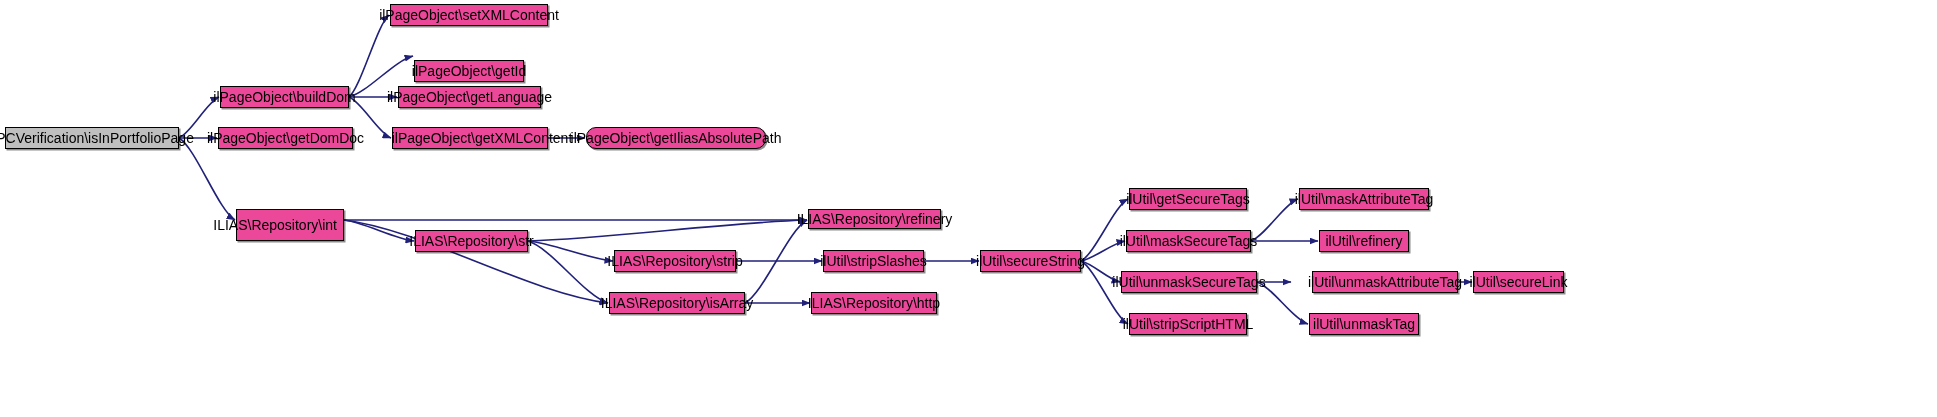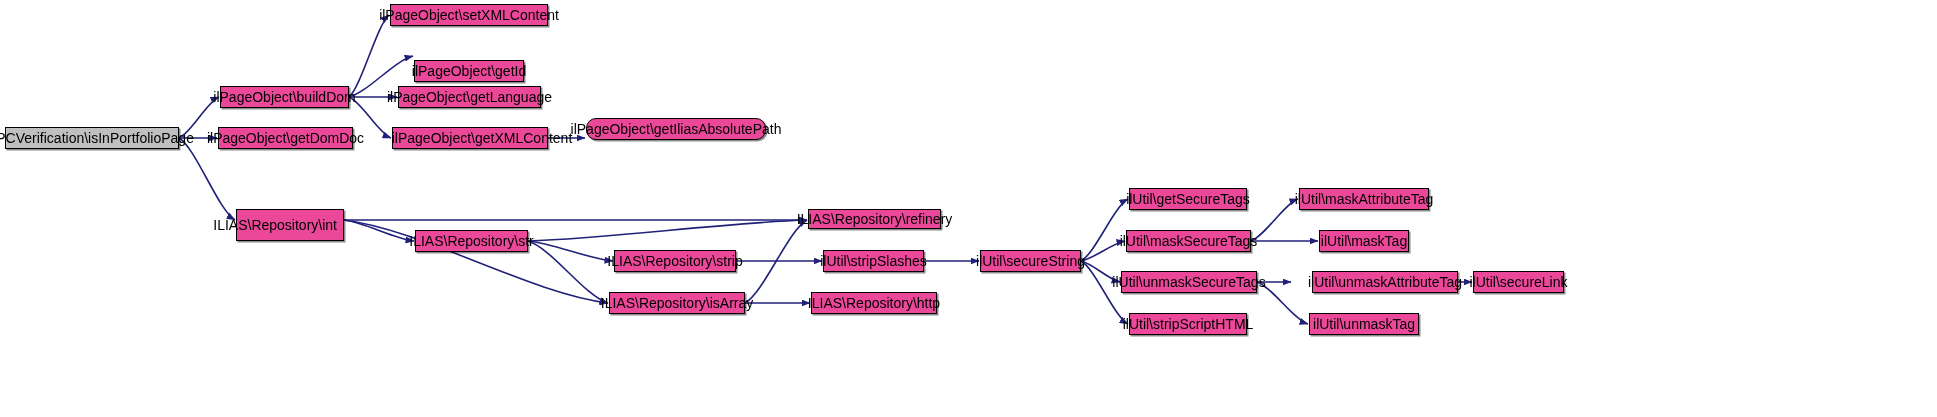--- a/index.html
+++ b/index.html
@@ -102,21 +102,21 @@
       </div>
       <div class="node" id="node-n4" style="left: 398px; top: 86px; width: 143px; height: 22px;">
         <span class="node-label">ilPageObject\getLanguage</span>
       </div>
       <div class="node" id="node-n5" style="left: 218px; top: 127px; width: 135px; height: 22px;">
         <span class="node-label">ilPageObject\getDomDoc</span>
       </div>
       <div class="node" id="node-n6" style="left: 392px; top: 127px; width: 156px; height: 22px; padding-left: 24px;">
         <span class="node-label">ilPageObject\getXMLContent</span>
       </div>
-      <div class="node" id="node-n7" style="left: 586px; top: 118px; width: 180px; height: 22px; border-radius: 10px;">
+      <div class="node" id="node-n7" style="left: 586px; top: 127px; width: 180px; height: 22px; border-radius: 10px;">
         <span class="node-label">ilPageObject\getIliasAbsolutePath</span>
       </div>
       <div class="node" id="node-n8" style="left: 236px; top: 209px; width: 108px; height: 32px; justify-content: flex-end;">
         <span class="node-label">ILIAS\Repository\int</span>
       </div>
       <div class="node" id="node-n9" style="left: 415px; top: 230px; width: 113px; height: 22px;">
         <span class="node-label">ILIAS\Repository\str</span>
       </div>
       <div class="node" id="node-n10" style="left: 614px; top: 250px; width: 122px; height: 22px;">
         <span class="node-label">ILIAS\Repository\strip</span>
@@ -145,21 +145,21 @@
       <div class="node" id="node-n18" style="left: 1121px; top: 271px; width: 136px; height: 22px;">
         <span class="node-label">ilUtil\unmaskSecureTags</span>
       </div>
       <div class="node" id="node-n19" style="left: 1129px; top: 313px; width: 118px; height: 22px;">
         <span class="node-label">ilUtil\stripScriptHTML</span>
       </div>
       <div class="node" id="node-n20" style="left: 1299px; top: 188px; width: 130px; height: 22px;">
         <span class="node-label">ilUtil\maskAttributeTag</span>
       </div>
       <div class="node" id="node-n21" style="left: 1319px; top: 230px; width: 90px; height: 22px;">
-        <span class="node-label">ilUtil\maskTag</span>
+        <span class="node-label">ilUtil\refinery</span>
       </div>
       <div class="node" id="node-n22" style="left: 1292px; top: 271px; width: 146px; height: 22px; margin-left: 20px;">
         <span class="node-label">ilUtil\unmaskAttributeTag</span>
       </div>
       <div class="node" id="node-n23" style="left: 1309px; top: 313px; width: 110px; height: 22px;">
         <span class="node-label">ilUtil\unmaskTag</span>
       </div>
       <div class="node" id="node-n24" style="left: 1473px; top: 271px; width: 91px; height: 22px;">
         <span class="node-label">ilUtil\secureLink</span>
       </div>

